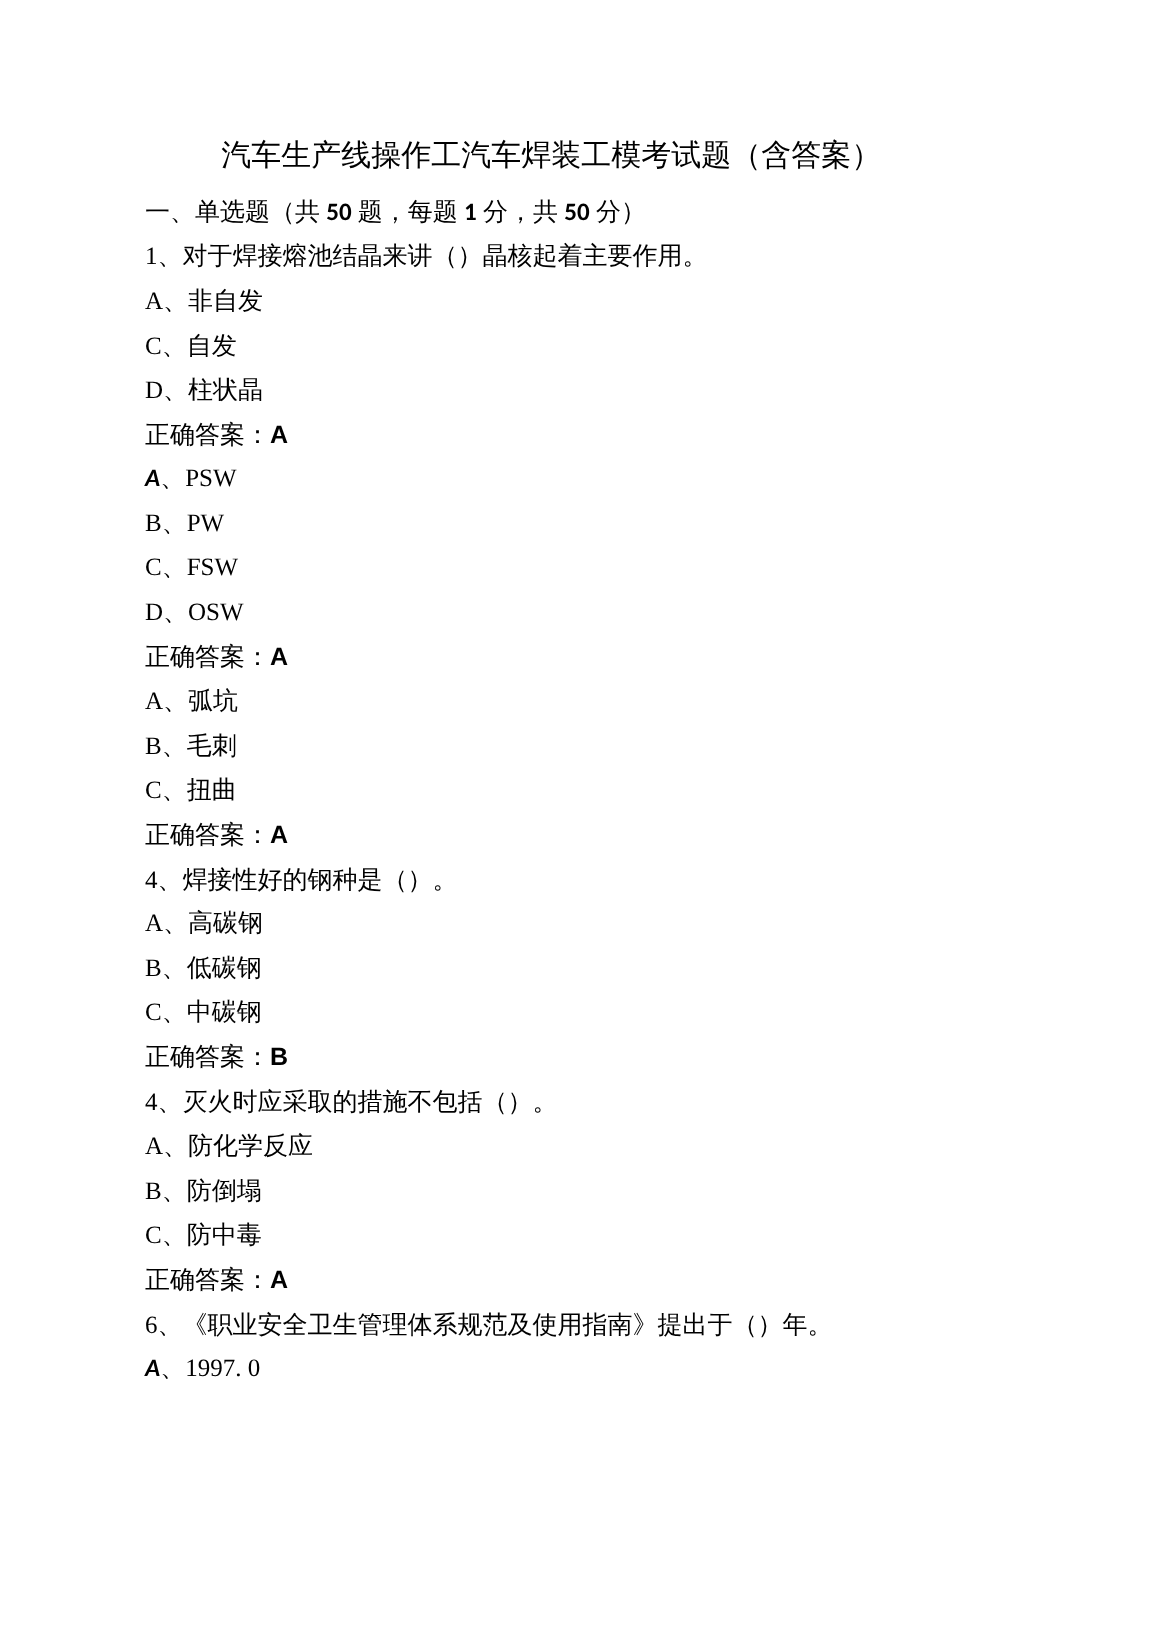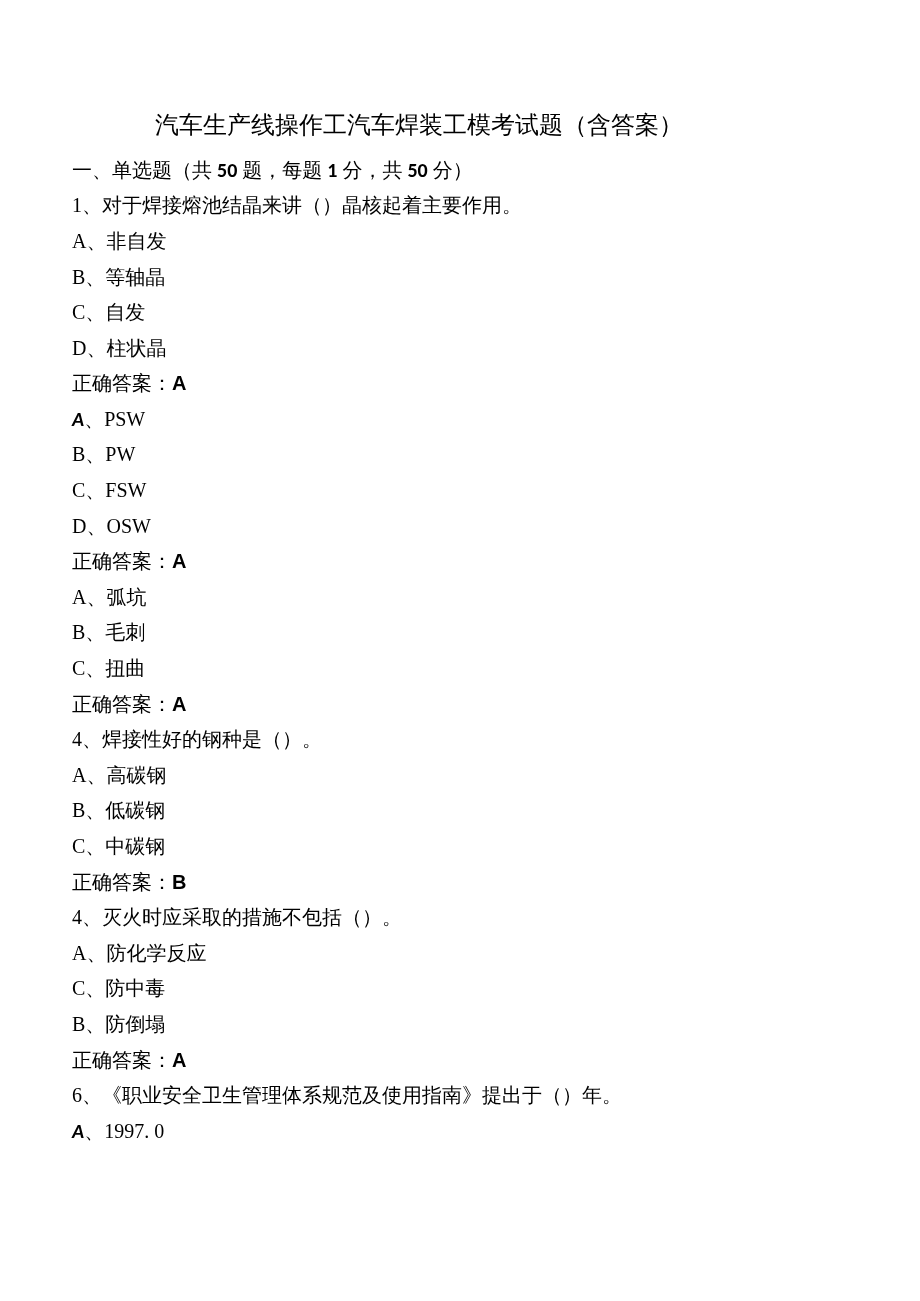--- a/index.html
+++ b/index.html
@@ -4,21 +4,21 @@
 <style>
   html, body {
     margin: 0;
     padding: 0;
     background: #ffffff;
     width: 920px;
   }
   .page {
     width: 920px;
     min-height: 1301px;
-    padding: 104px 154px 0 72px;
+    padding: 104px 154px 0 116px;
     box-sizing: border-box;
     font-family: "SimSun", "宋体", serif;
     font-size: 20px;
     color: #000;
     line-height: 1.78;
   }
   .title {
     text-align: center;
     font-size: 24px;
     font-family: "SimSun", "宋体", serif;
@@ -53,21 +53,20 @@
 <div class="page">
 
   <div class="title">汽车生产线操作工汽车焊装工模考试题（含答案）</div>
 
   <div class="line section-heading">
     <span>一、单选题（共 </span><span class="num">50</span><span> 题，每题 </span><span class="num">1</span><span> 分，共 </span><span class="num">50</span><span> 分）</span>
   </div>
 
   <div class="line">1、对于焊接熔池结晶来讲（）晶核起着主要作用。</div>
   <div class="line">A、非自发</div>
-  <div class="line">B、等轴晶</div>
   <div class="line">C、自发</div>
   <div class="line">D、柱状晶</div>
   <div class="line">
     <span class="answer-label">正确答案：</span><span class="answer-value">A</span>
   </div>
 
   <div class="line">
     <span class="sans-italic">A</span><span>、PSW</span>
   </div>
   <div class="line">B、PW</div>
@@ -87,22 +86,22 @@
   <div class="line">4、焊接性好的钢种是（）。</div>
   <div class="line">A、高碳钢</div>
   <div class="line">B、低碳钢</div>
   <div class="line">C、中碳钢</div>
   <div class="line">
     <span class="answer-label">正确答案：</span><span class="answer-value">B</span>
   </div>
 
   <div class="line">4、灭火时应采取的措施不包括（）。</div>
   <div class="line">A、防化学反应</div>
+  <div class="line">B、防倒塌</div>
   <div class="line">C、防中毒</div>
-  <div class="line">B、防倒塌</div>
   <div class="line">
     <span class="answer-label">正确答案：</span><span class="answer-value">A</span>
   </div>
 
   <div class="line">6、《职业安全卫生管理体系规范及使用指南》提出于（）年。</div>
   <div class="line">
     <span class="sans-italic">A</span><span>、1997. 0</span>
   </div>
 
 </div>

